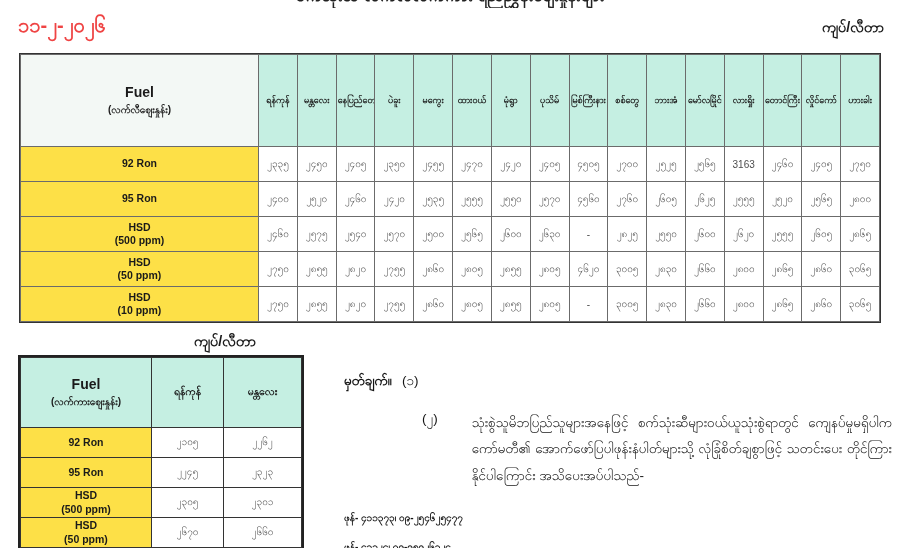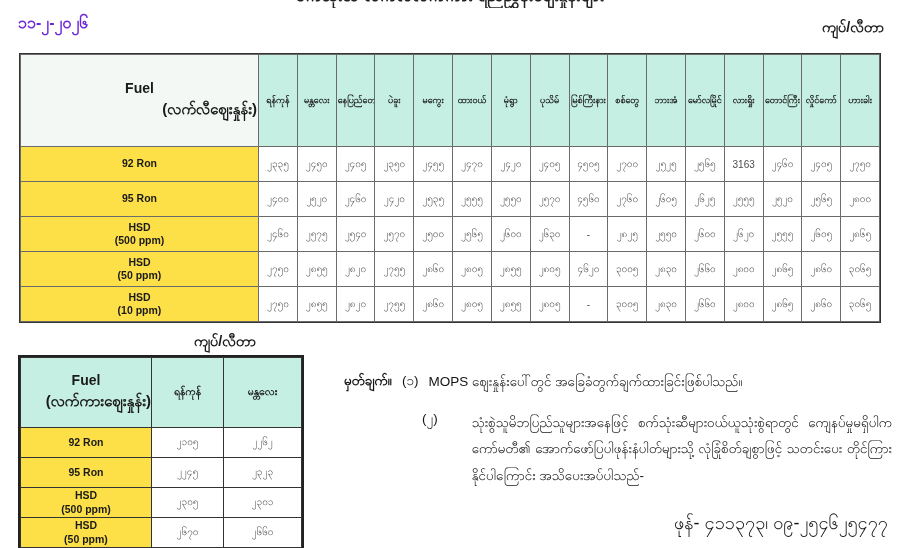--- a/index.html
+++ b/index.html
@@ -4,32 +4,32 @@
 <style>
   * { box-sizing: border-box; margin: 0; padding: 0; }
   html,body { width: 900px; height: 548px; overflow: hidden; background: #ffffff;
     font-family: "Liberation Sans", "DejaVu Sans", sans-serif; color: #1a1a1a; }
   .abs { position: absolute; }
 
   
   #clipped-title { top: -16px; left: 0; width: 900px; height: 24px; text-align: center;
     font-size: 17px; font-weight: bold; color: #222; overflow: hidden; }
 
-  #date-label { left: 18px; top: 12px; font-size: 16px; font-weight: bold; color: #6d28d9; }
+  #date-label { left: 18px; top: 12px; font-size: 20px; font-weight: bold; color: #ef4444; }
   #unit-label-top { right: 16px; top: 18px; font-size: 14.5px; font-weight: bold; }
 
   
   #retail-wrap { left: 20px; top: 54px; width: 860px; }
   table { border-collapse: collapse; table-layout: fixed; width: 100%; }
   td, th { border: 1px solid #6b6b6b; text-align: center; vertical-align: middle; overflow: hidden; }
   #retail-table { outline: 1.5px solid #333; }
   #retail-table th { background: #c5efe2; height: 92px; font-size: 9px; font-weight: bold; padding: 1px; }
   #retail-table th.fuel-head { background: #f3f8f5; width: 238px; }
   .fuel-head .t1 { font-size: 14px; display:block; }
-  .fuel-head .t2 { font-size: 15px; display:block; margin-top: 3px; text-align: right; }
+  .fuel-head .t2 { font-size: 10px; display:block; margin-top: 3px; }
   #retail-table td { height: 35px; font-size: 10px; color: #4d4d4d; background: #fff; }
   #retail-table td.rowlabel, #ws-table td.rowlabel { background: #fde047; color: #1a1a1a;
     font-weight: bold; font-size: 10.5px; line-height: 1.25; }
 
   
   #unit-label-2 { left: 150px; top: 332px; width: 150px; text-align: center;
     font-size: 14.5px; font-weight: bold; }
   #ws-wrap { left: 20px; top: 357px; width: 281px; }
   #ws-table { outline: 2px solid #222; }
   #ws-table th, #ws-table td { border: 1.4px solid #333; }
@@ -39,21 +39,21 @@
   #ws-table col.c1 { width: 131px; } #ws-table col.c2 { width: 72px; } #ws-table col.c3 { width: 78px; }
 
   
   #notes { left: 344px; top: 372px; width: 548px; font-size: 13.5px; color: #151515; }
   .note-line { display: flex; align-items: flex-start; }
   .note-label { font-weight: bold; margin-right: 10px; white-space: nowrap; }
   .note-num { margin-right: 10px; white-space: nowrap; }
   .note-text { line-height: 1.45; }
   #note-2 { margin-top: 18px; margin-left: 78px; }
   #note-2 .note-text { line-height: 1.95; text-align: justify; margin-left: 24px; }
-  .phone-line { text-align: right; margin-top: 22px; padding-right: 4px; font-size: 18px; }
+  .phone-line { text-align: left; margin-top: 22px; padding-right: 4px; font-size: 10px; font-weight: bold; }
   #phone-2 { margin-top: 14px; height: 10px; overflow: hidden; }
 </style>
 </head>
 <body>
 
 <div id="clipped-title" class="abs">စက်သုံးဆီ လက်လီလက်ကား ရည်ညွှန်းဈေးနှုန်းများ</div>
 
 <div id="date-label" class="abs">၁၁-၂-၂၀၂၆</div>
 
 <div id="unit-label-top" class="abs">ကျပ်/လီတာ</div>
@@ -230,21 +230,20 @@
           <td></td>
         </tr>
       </tbody>
   </table>
 </div>
 
 <div id="notes" class="abs">
   <div class="note-line">
     <span class="note-label">မှတ်ချက်။</span>
     <span class="note-num">(၁)</span>
-    <span class="note-text">MOPS ဈေးနှုန်းပေါ်တွင် အခြေခံတွက်ချက်ထားခြင်းဖြစ်ပါသည်။</span>
   </div>
   <div class="note-line" id="note-2">
     <span class="note-num">(၂)</span>
     <span class="note-text">သုံးစွဲသူမိဘပြည်သူများအနေဖြင့် စက်သုံးဆီများဝယ်ယူသုံးစွဲရာတွင် ကျေနပ်မှုမရှိပါက ကော်မတီ၏ အောက်ဖော်ပြပါဖုန်းနံပါတ်များသို့ လုံခြုံစိတ်ချစွာဖြင့် သတင်းပေး တိုင်ကြားနိုင်ပါကြောင်း အသိပေးအပ်ပါသည်-</span>
   </div>
   <div class="phone-line" id="phone-1">ဖုန်- ၄၁၁၃၇၃၊ ဝ၉-၂၅၄၆၂၅၄၇၇</div>
   <div class="phone-line" id="phone-2">ဖုန်- ၄၁၁၂၄၊ ဝ၉-၉၅၉၂၆၁၂၄</div>
 </div>
 
 </body></html>

